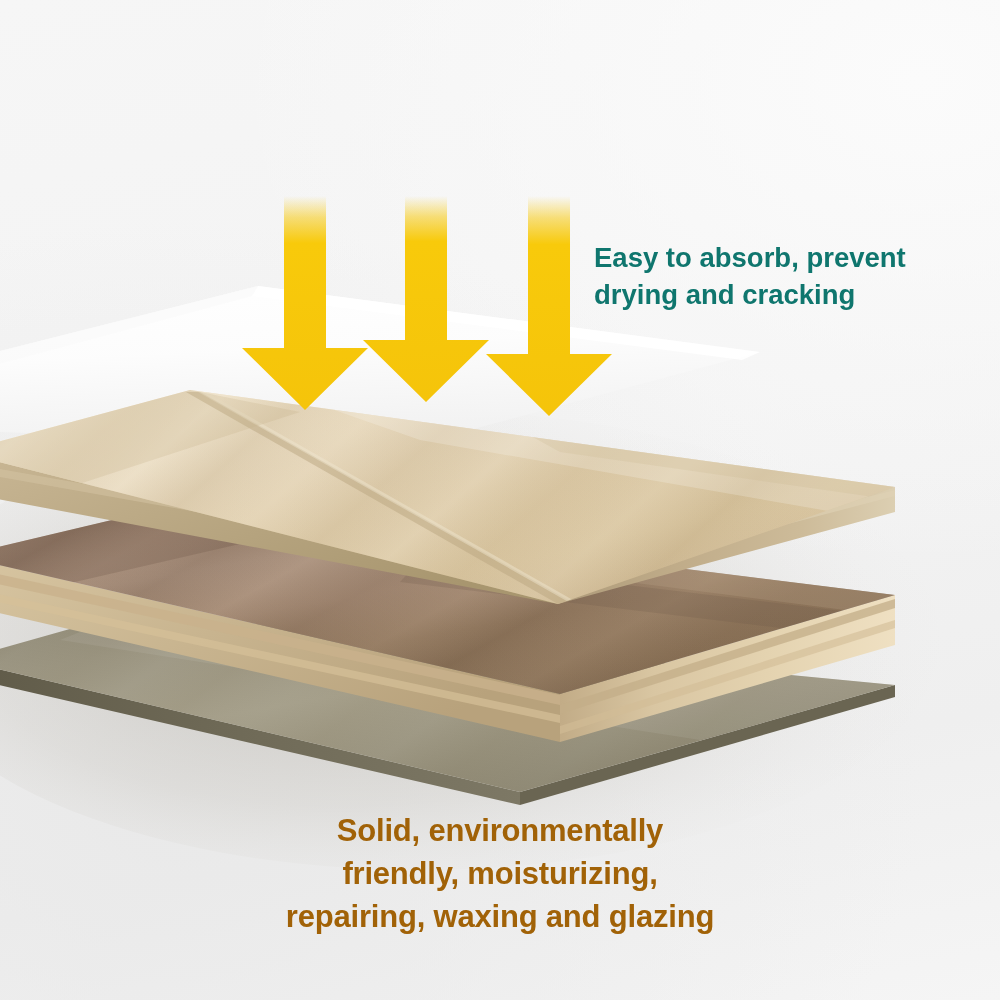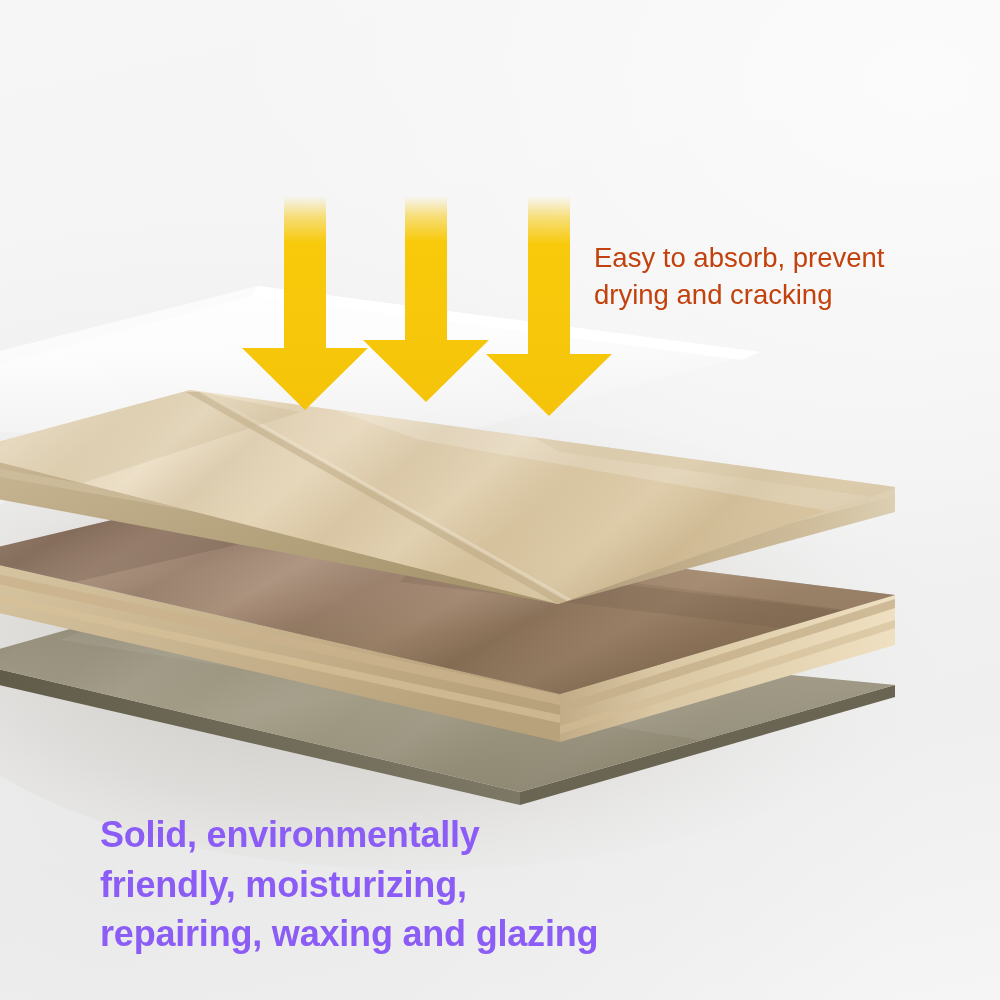--- a/index.html
+++ b/index.html
@@ -48,36 +48,36 @@
     white-space: pre-line;
   }
 
   .side-note {
     position: absolute;
     left: 594px;
     top: 240px;
     width: 396px;
     font-size: 27.5px;
     line-height: 1.33;
-    font-weight: 400;
-    color: #c2410c;
+    font-weight: 700;
+    color: #0f766e;
     white-space: pre-line;
   }
 
   .bottom-note {
     position: absolute;
     left: 100px;
     top: 810px;
     width: 800px;
-    text-align: left;
-    font-size: 36px;
+    text-align: center;
+    font-size: 31px;
     line-height: 1.38;
     font-weight: 600;
     letter-spacing: -0.2px;
-    color: #8b5cf6;
+    color: #a16207;
     white-space: pre-line;
   }
 </style>
 </head>
 <body>
 
 <div id="stage">
 
   <div class="bg-base"></div>
 

